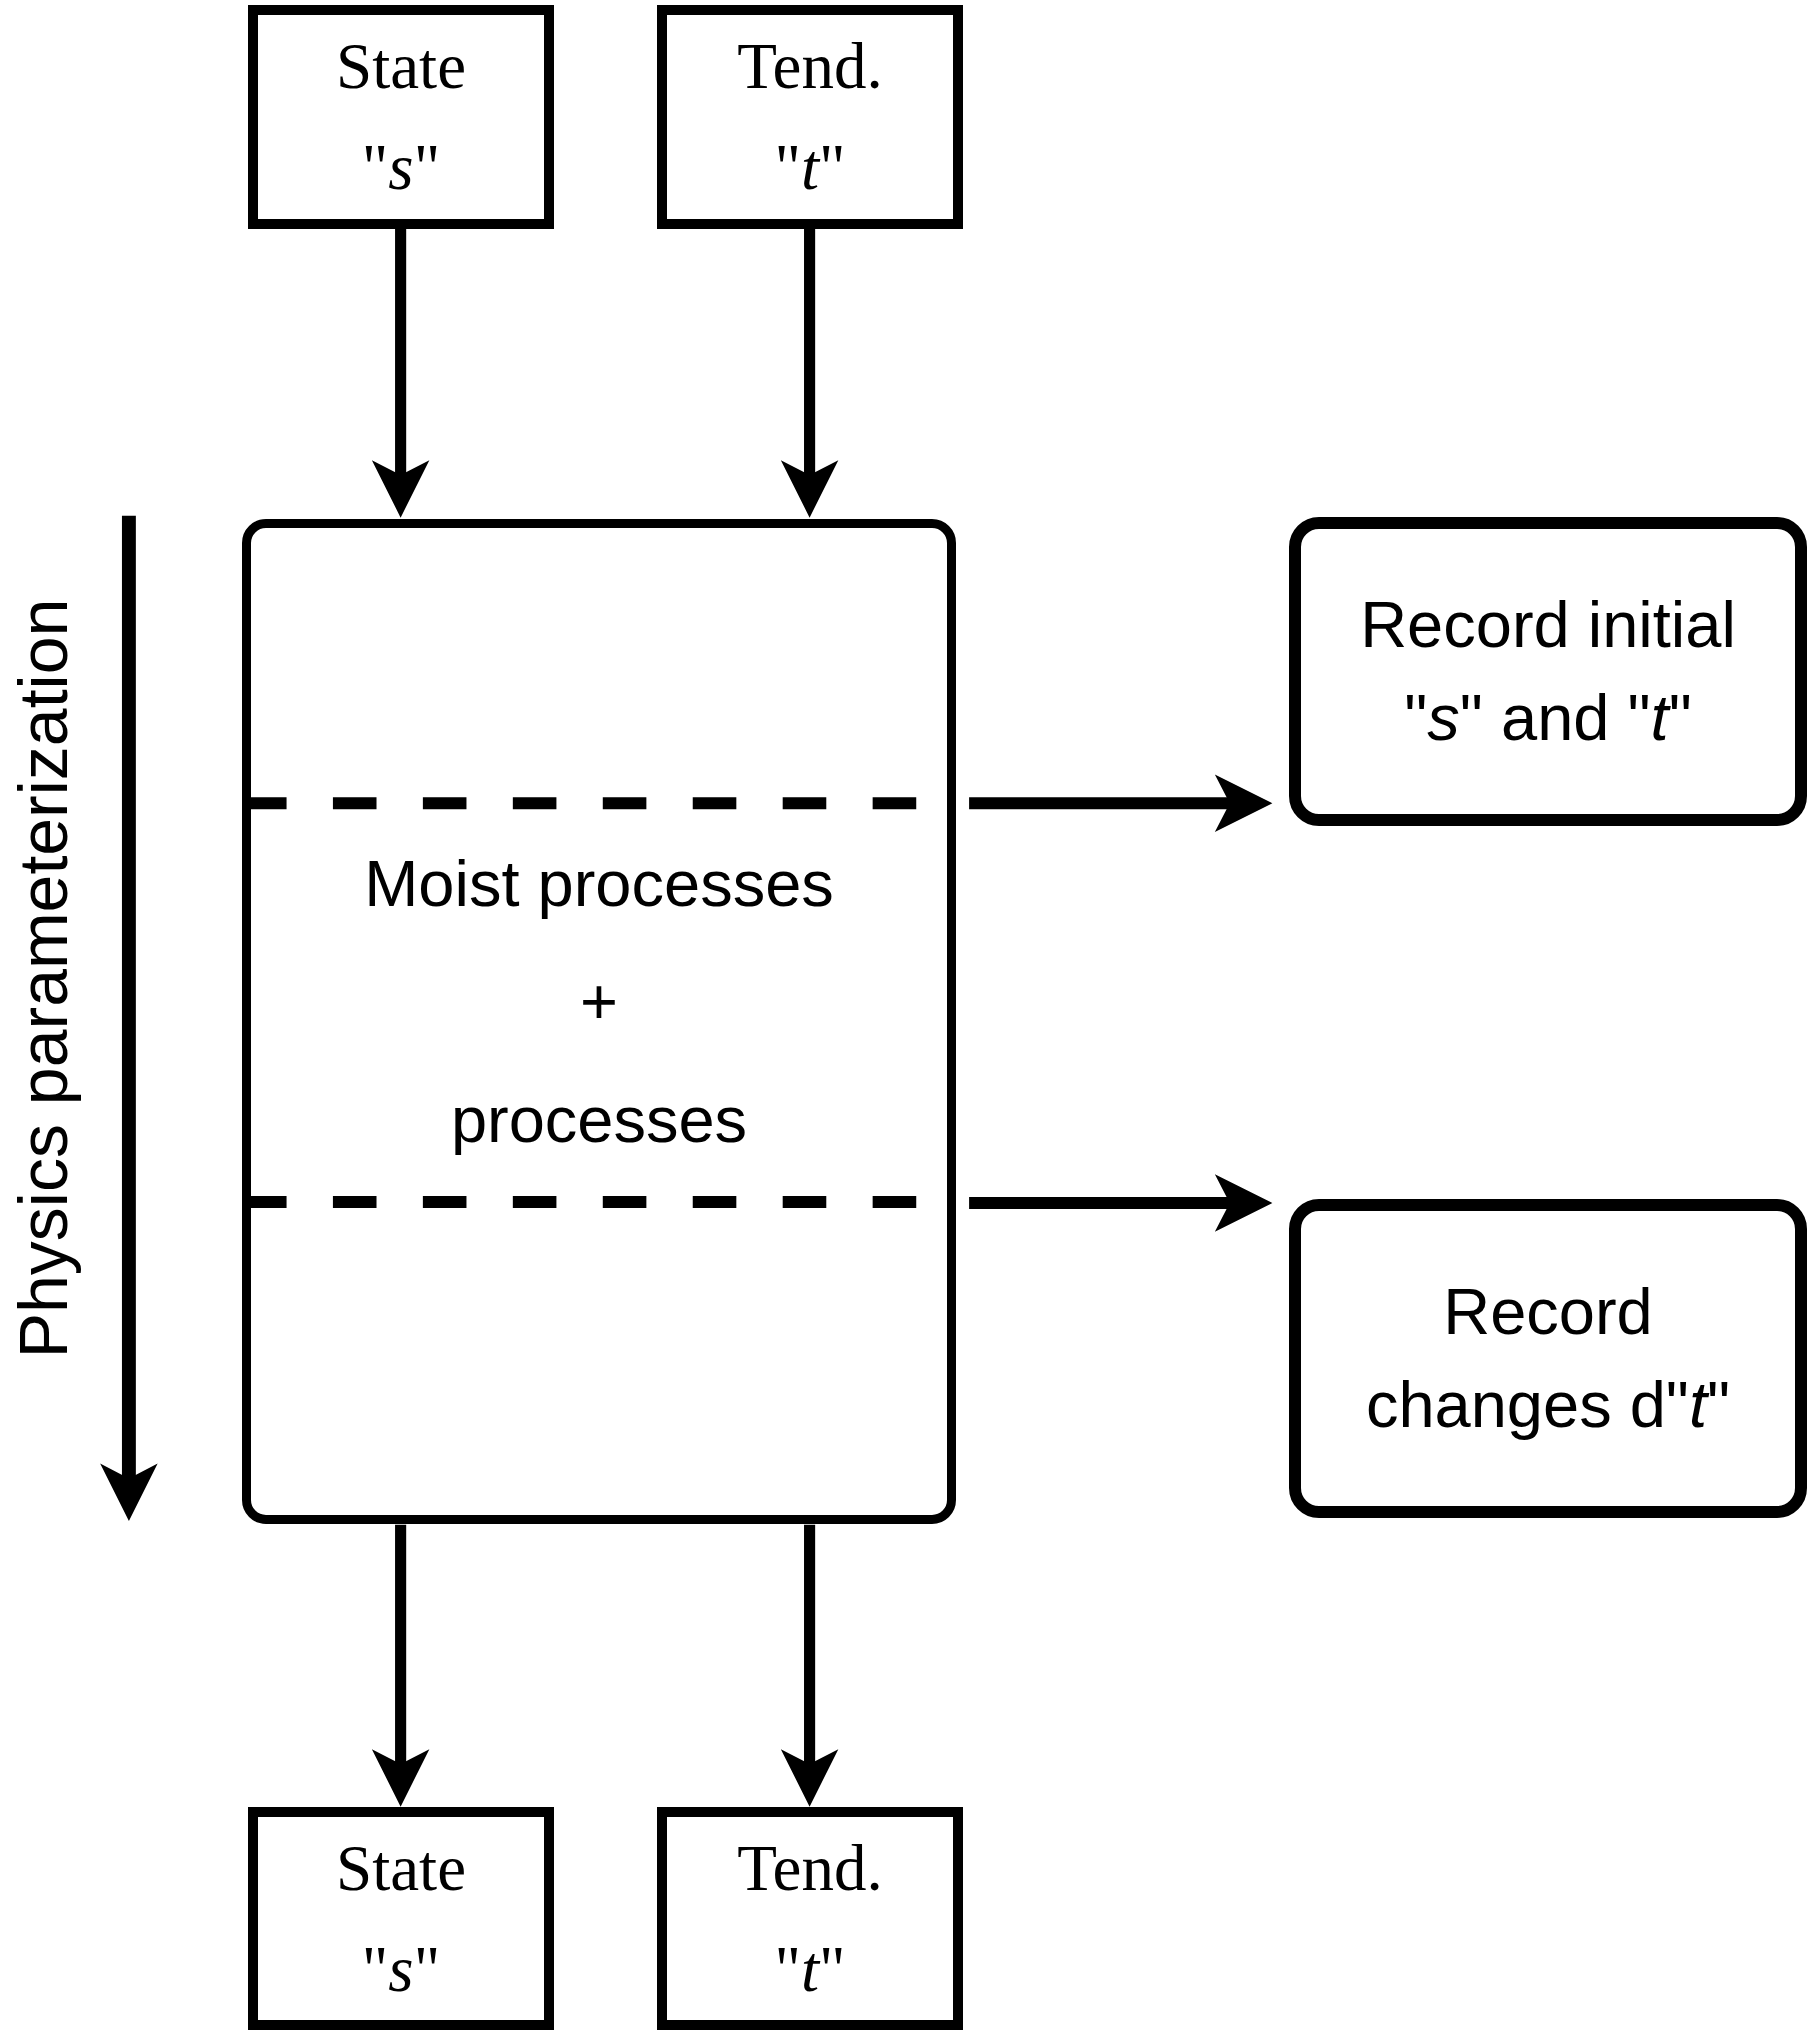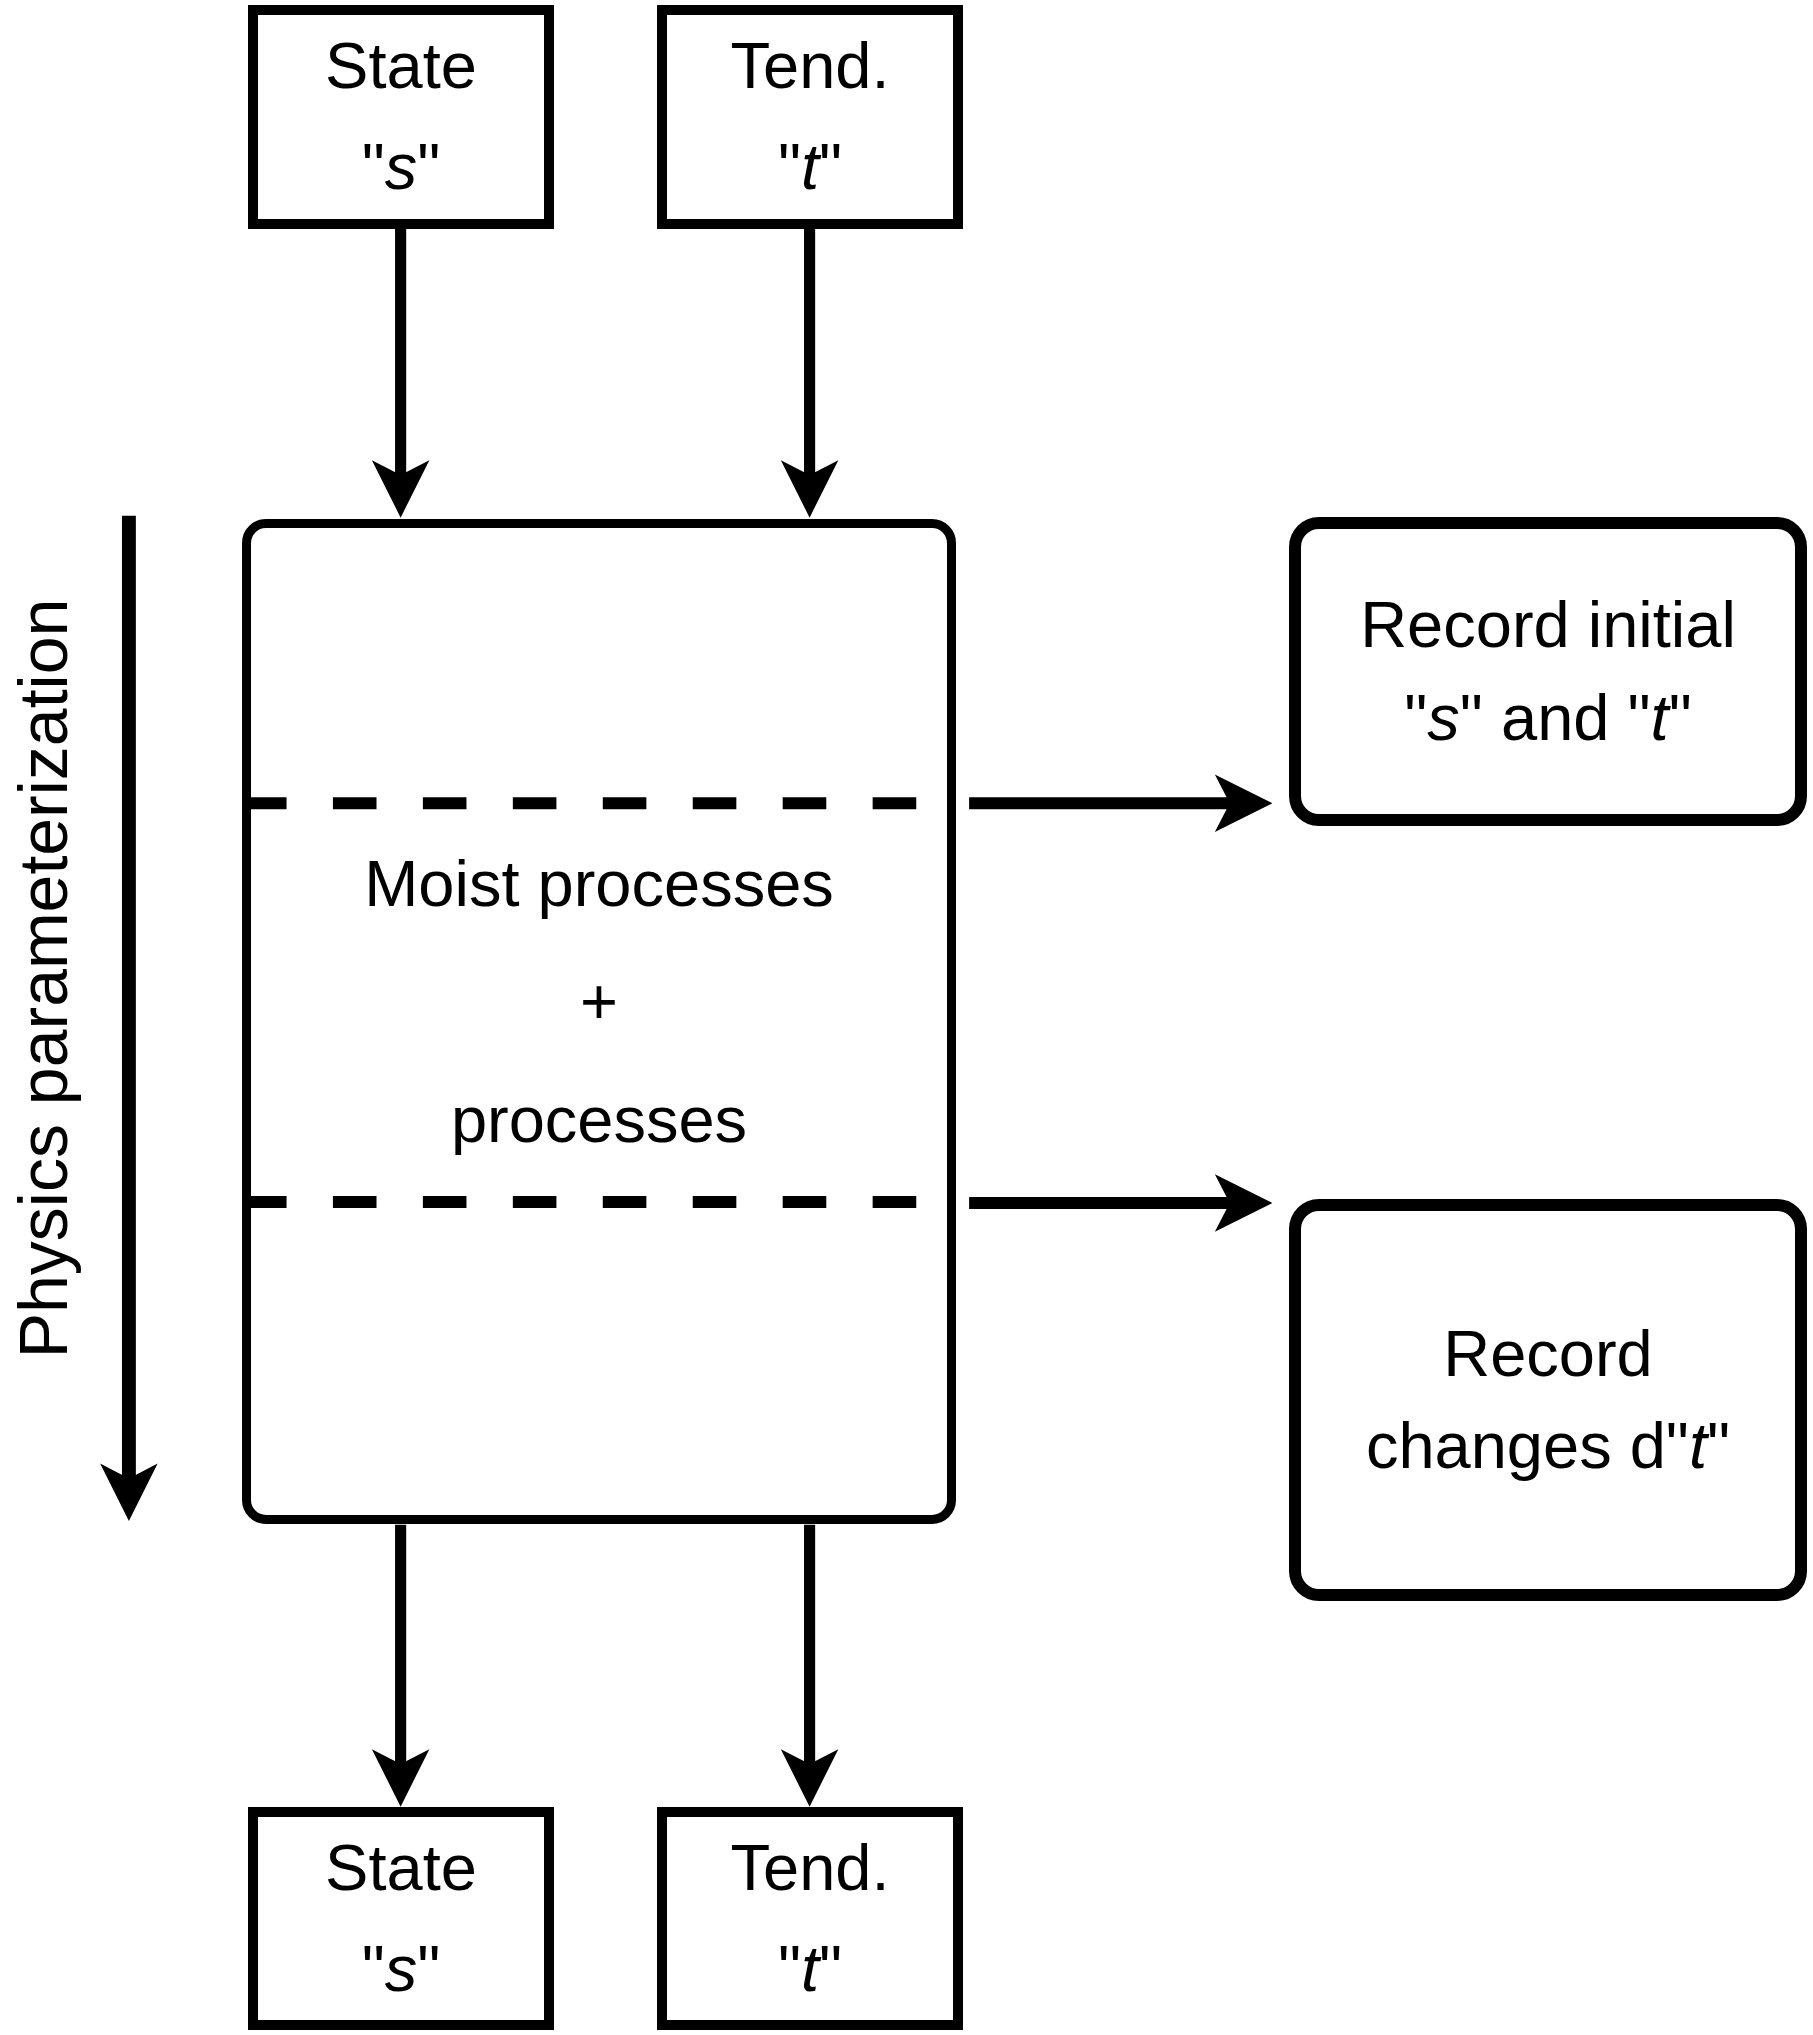--- a/index.html
+++ b/index.html
@@ -31,20 +31,21 @@
     flex-direction: column;
     align-items: center;
     justify-content: center;
     text-align: center;
     color: #000000;
   }
   .sq {
     border: 10.2px solid #000000;
     font-size: 65px;
     line-height: 1.55;
+    font-family: Liberation Serif, serif;
   }
   .rounded {
     border: 12px solid #000000;
     border-radius: 30px;
     font-size: 65px;
     line-height: 1.42;
   }
   .process-box {
     border: 9.3px solid #000000;
     border-radius: 24px;
@@ -147,21 +148,21 @@
     <div>Moist processes</div>
     <div>+</div>
     <div>processes</div>
   </div>
 
   <div class="box rounded" style="left:1289px; top:517px; width:518px; height:309px;">
     <div>Record initial</div>
     <div><span>"</span><span class="it">s</span><span>" and "</span><span class="it">t</span><span>"</span></div>
   </div>
 
-  <div class="box rounded" style="left:1289px; top:1199px; width:518px; height:402px;">
+  <div class="box rounded" style="left:1289px; top:1199px; width:518px; height:319px;">
     <div>Record</div>
     <div><span>changes d"</span><span class="it">t</span><span>"</span></div>
   </div>
 
   <div class="box sq" style="left:248px; top:1807px; width:306px; height:223px;">
     <div>State</div>
     <div><span>"</span><span class="it">s</span><span>"</span></div>
   </div>
 
   <div class="box sq" style="left:657px; top:1807px; width:306px; height:223px;">

